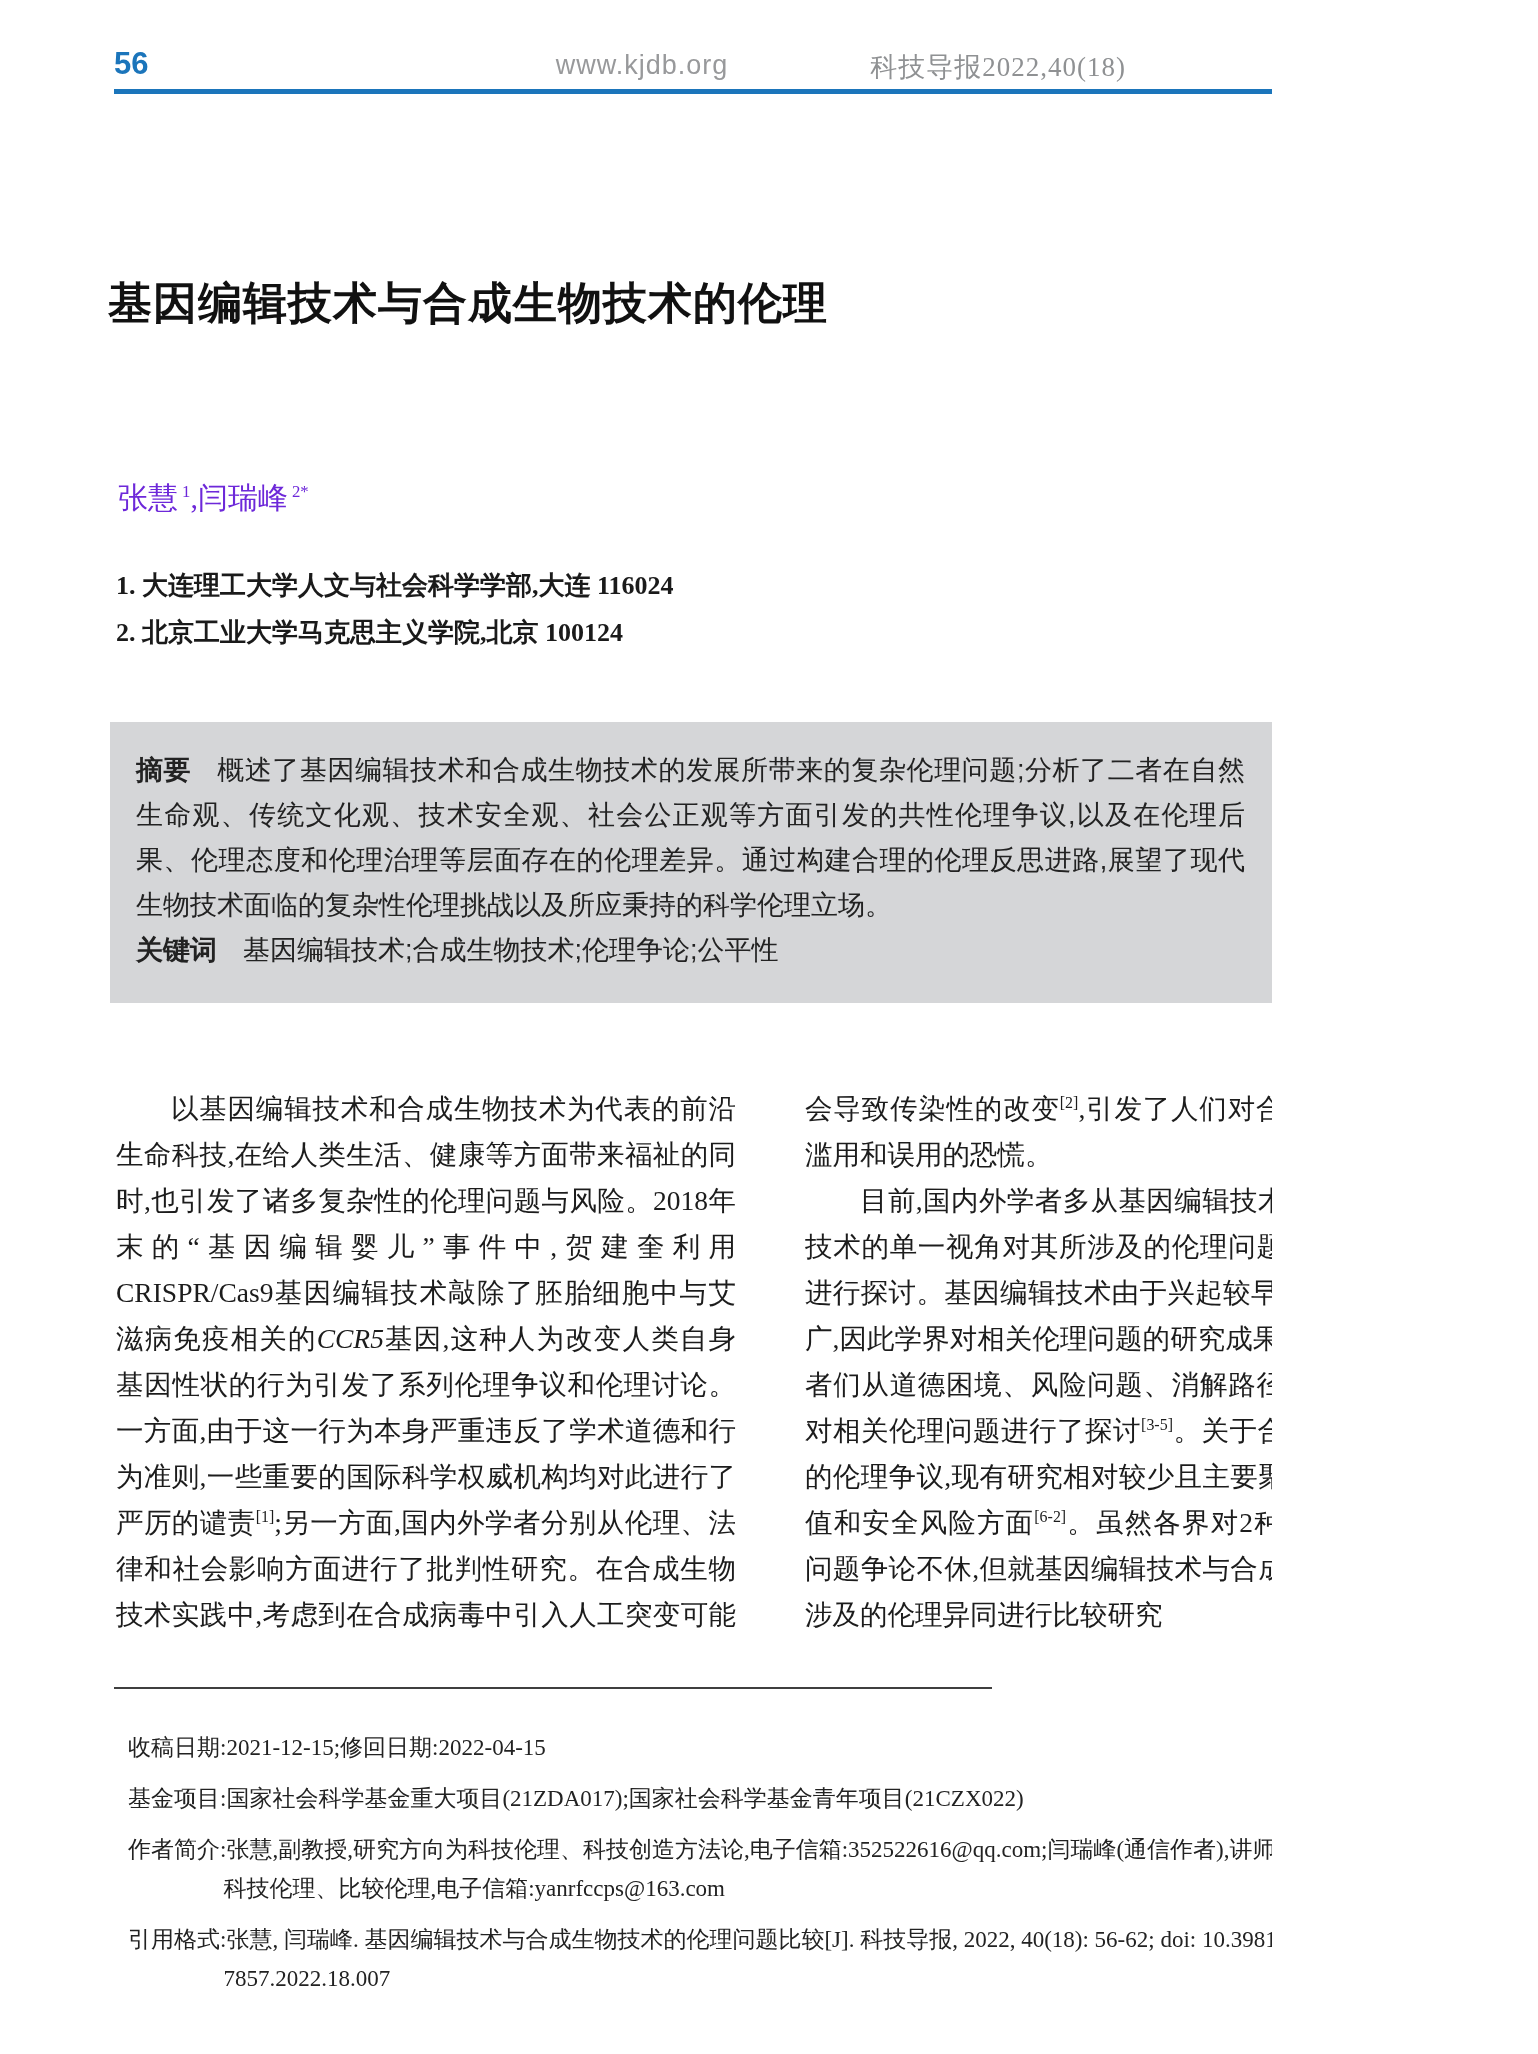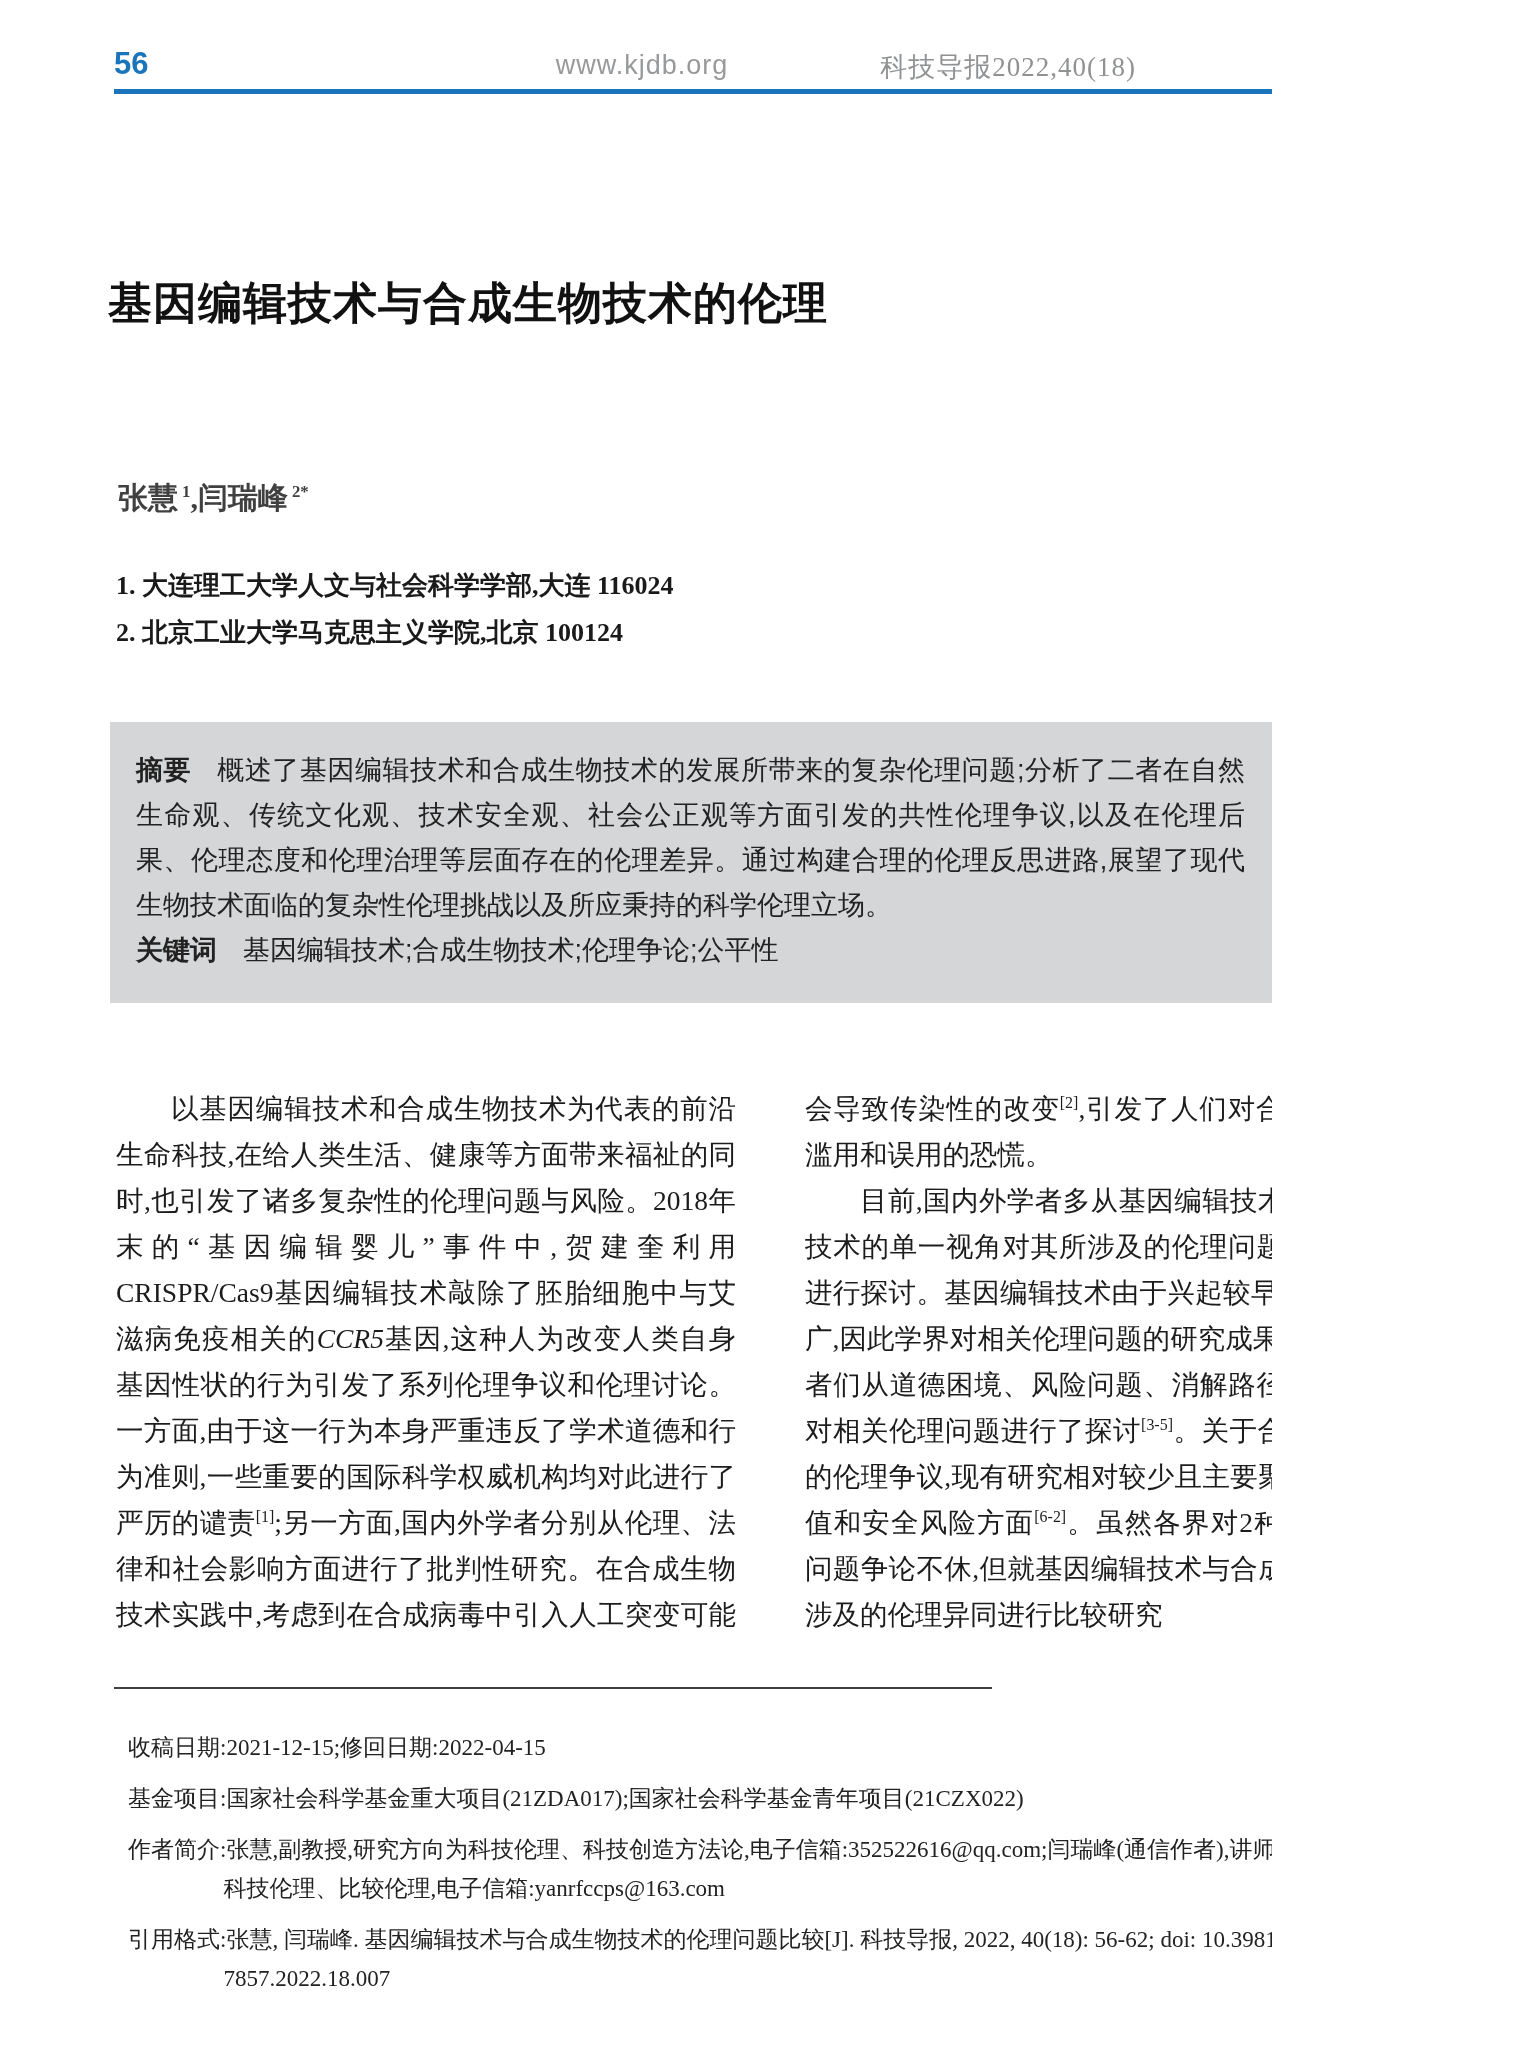--- a/index.html
+++ b/index.html
@@ -13,37 +13,37 @@
     position:absolute; top:46px; left:114px;
     font-family:"Liberation Sans","DejaVu Sans",sans-serif;
     font-weight:bold; font-size:31px; color:#1b75bb;
   }
   .hdr-site {
     position:absolute; top:50px; left:12px; right:0; text-align:center;
     font-family:"Liberation Sans","DejaVu Sans",sans-serif;
     font-size:27px; color:#98999b; letter-spacing:1px;
   }
   .hdr-journal {
-    position:absolute; top:49px; right:136px;
+    position:absolute; top:49px; right:146px;
     font-size:27px; color:#8f9193; letter-spacing:1px;
   }
   .hdr-rule {
     position:absolute; top:89px; left:114px; width:1320px; height:5px;
     background:#1b75bb;
   }
   
   .title {
     position:absolute; top:262px; left:108px; width:1200px;
     font-family:"Liberation Sans","DejaVu Sans",sans-serif;
     font-weight:bold; font-size:44px; line-height:82px; color:#111111;
     letter-spacing:1px;
   }
   .authors {
     position:absolute; top:472px; left:118px; width:800px;
-    font-size:30px; line-height:40px; color:#404040;font-weight:bold;
+    font-size:30px; line-height:40px; color:#6d28d9;
   }
   .authors sup { font-size:0.56em; margin-left:4px; }
   .affils {
     position:absolute; top:562px; left:116px; width:900px;
     font-weight:bold; font-size:26px; line-height:47px; color:#1a1a1a;
   }
   
   .abstract {
     position:absolute; top:722px; left:110px; width:1163px;
     box-sizing:border-box; background:#d5d6d8;

